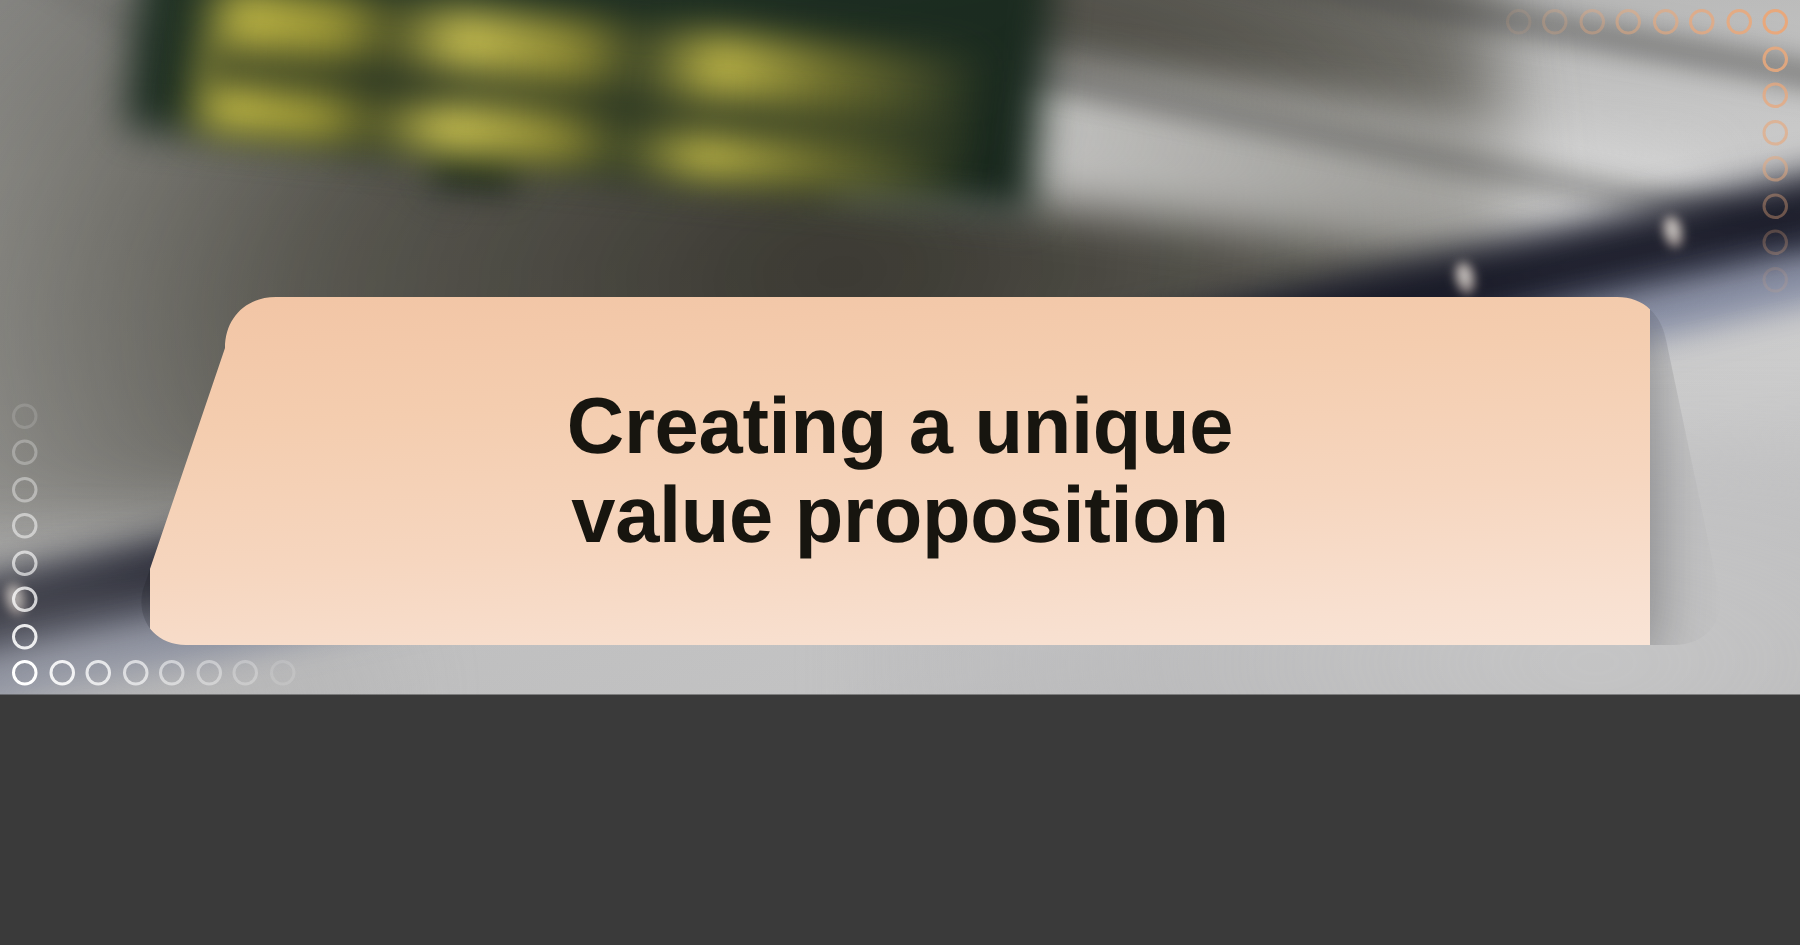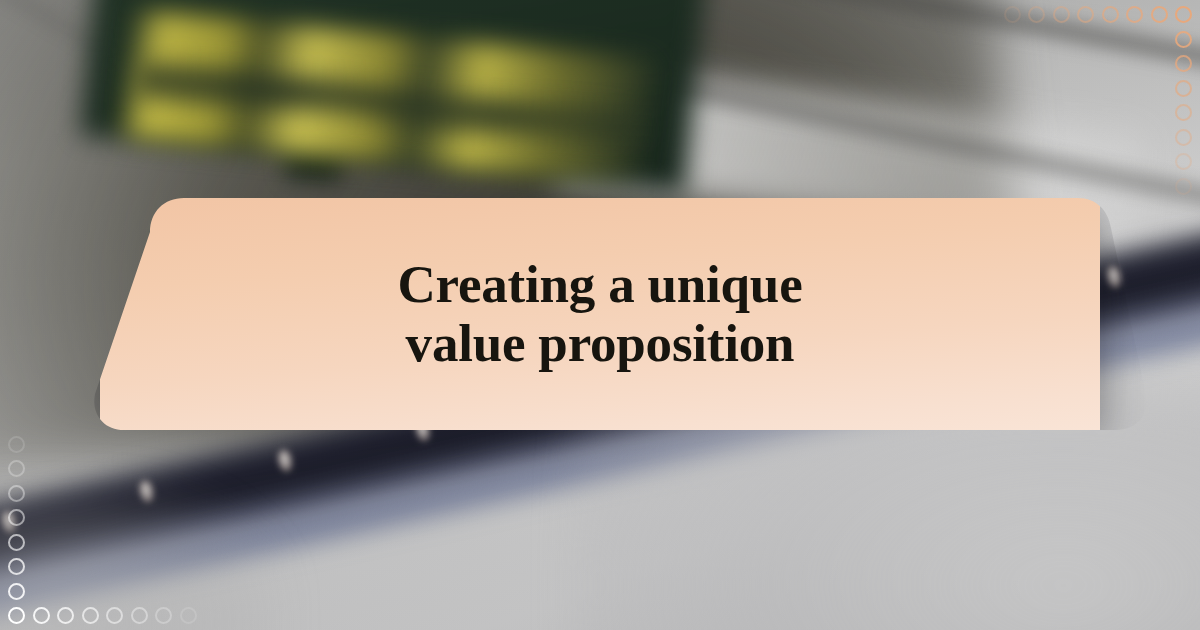--- a/index.html
+++ b/index.html
@@ -5,23 +5,23 @@
 <style>
   html, body {
     margin: 0;
     padding: 0;
     background: #3a3a3a;
   }
 
   .stage {
     position: relative;
     width: 1200px;
-    height: 630px;
+    height: 463px;
     overflow: hidden;
-    font-family: Liberation Serif, serif;
+    font-family: Liberation Sans, sans-serif;
   }
 
   
   .bg {
     position: absolute;
     inset: -60px;
     background: #8d8d8d;
     filter: blur(0px);
   }
 

